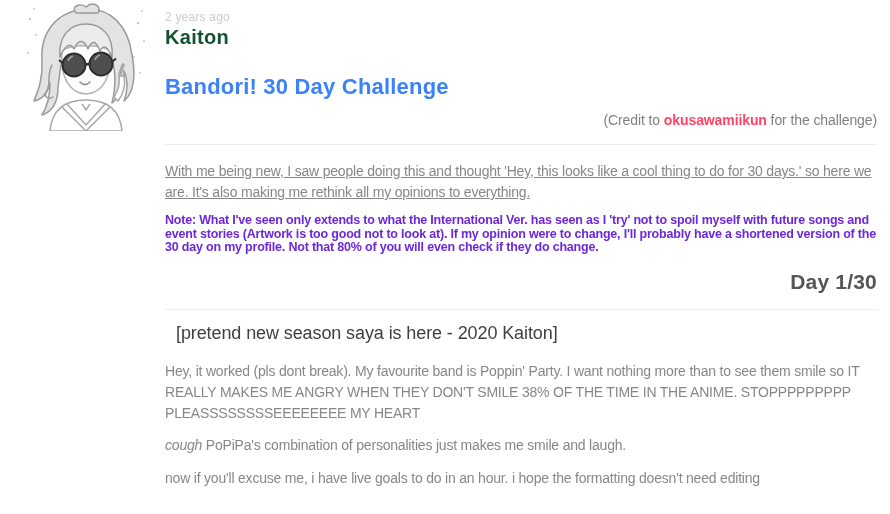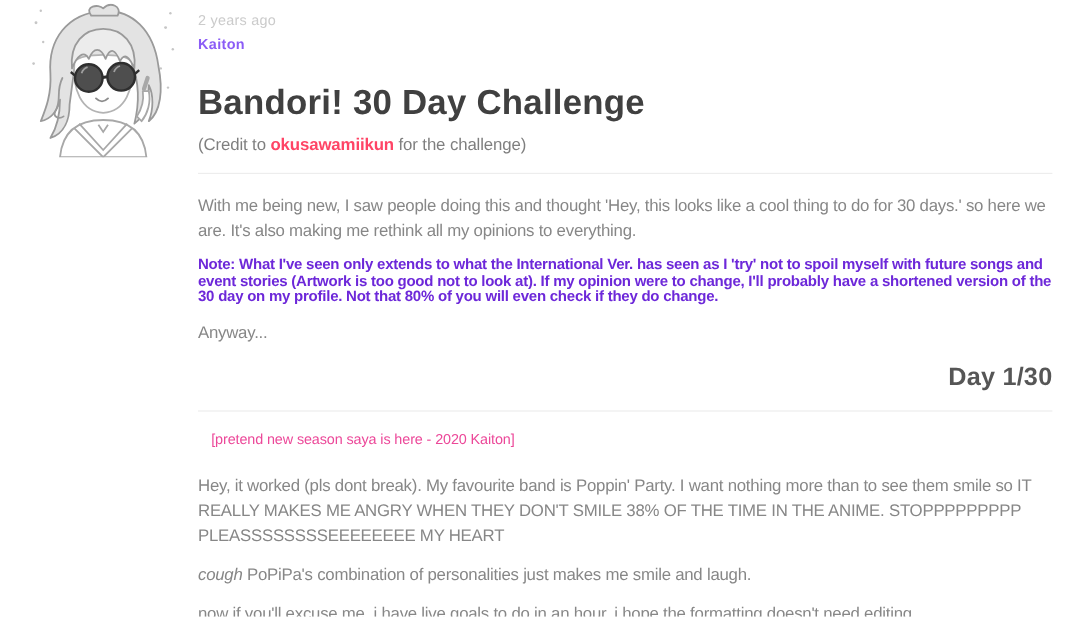--- a/index.html
+++ b/index.html
@@ -4,34 +4,34 @@
 <style>
   html,body{margin:0;padding:0;background:#ffffff;}
   body{font-family:"Liberation Sans", sans-serif; -webkit-font-smoothing:antialiased;}
   .page{position:relative;width:890px;height:514px;background:#ffffff;overflow:hidden;}
 
   .avatar{position:absolute;left:22px;top:3px;width:128px;height:128px;display:block;cursor:pointer;}
 
   .content{position:absolute;left:165px;top:0;width:712px;}
 
   .timestamp{margin:10px 0 0;font-size:12px;line-height:14px;color:#cbcbcb;letter-spacing:.2px;}
-  .author{margin:4px 0 0;font-size:12px;line-height:19px;font-weight:700;color:#8b5cf6;letter-spacing:.3px;}
-  .post-title{margin:23px 0 0;font-size:29px;line-height:33px;font-weight:700;color:#404040;letter-spacing:.2px;}
-  .credit{margin:9px 0 0;font-size:14px;line-height:17px;color:#7f7f7f;letter-spacing:-.1px;}
+  .author{margin:4px 0 0;font-size:20px;line-height:19px;font-weight:700;color:#14532d;letter-spacing:.3px;}
+  .post-title{margin:23px 0 0;font-size:22px;line-height:33px;font-weight:700;color:#3b82f6;letter-spacing:.2px;}
+  .credit{margin:9px 0 0;font-size:14px;line-height:17px;color:#7f7f7f;letter-spacing:-.1px;text-align:right;}
   .credit a{color:#ff4466;text-decoration:none;font-weight:700;cursor:pointer;}
 
   .divider{border:0;border-top:1px solid #ededed;margin:15px 0 0;width:100%;}
 
   .para{margin:0;font-size:14px;line-height:21px;color:#878787;letter-spacing:-.2px;}
-  .intro{margin-top:16px;}
+  .intro{margin-top:16px;text-decoration:underline;}
   .note{margin-top:11px;font-size:12.5px;line-height:13.5px;font-weight:700;color:#6d28d9;letter-spacing:-.2px;}
   .anyway{margin-top:12px;}
   .day-heading{margin:15px 0 0;font-size:21px;line-height:24px;font-weight:700;color:#565656;letter-spacing:.2px;text-align:right;}
   .divider2{margin-top:15px;}
-  .broken-image-alt{margin:16px 0 0;padding-left:11px;font-size:12px;line-height:15px;color:#ec4899;letter-spacing:-.1px;}
+  .broken-image-alt{margin:16px 0 0;padding-left:11px;font-size:18px;line-height:15px;color:#404040;letter-spacing:-.1px;}
   .b1{margin-top:20px;}
   .b2{margin-top:11px;}
   .b2 em{}
   .b3{margin-top:12px;}
 </style>
 </head>
 <body>
 
 <div class="page">
 
@@ -88,21 +88,20 @@
     <h1 class="post-title">Bandori! 30 Day Challenge</h1>
 
     <p class="credit"><span>(Credit to </span><a>okusawamiikun</a><span> for the challenge)</span></p>
 
     <hr class="divider">
 
     <p class="para intro">With me being new, I saw people doing this and thought 'Hey, this looks like a cool thing to do for 30 days.' so here we are. It's also making me rethink all my opinions to everything.</p>
 
     <p class="para note">Note: What I've seen only extends to what the International Ver. has seen as I 'try' not to spoil myself with future songs and event stories (Artwork is too good not to look at). If my opinion were to change, I'll probably have a shortened version of the 30 day on my profile. Not that 80% of you will even check if they do change.</p>
 
-    <p class="para anyway">Anyway...</p>
 
     <h2 class="day-heading">Day 1/30</h2>
 
     <hr class="divider divider2">
 
     <div class="broken-image-alt">[pretend new season saya is here - 2020 Kaiton]</div>
 
     <p class="para b1">Hey, it worked (pls dont break). My favourite band is Poppin' Party. I want nothing more than to see them smile so IT REALLY MAKES ME ANGRY WHEN THEY DON'T SMILE 38% OF THE TIME IN THE ANIME. STOPPPPPPPPP PLEASSSSSSSSEEEEEEEE MY HEART</p>
 
     <p class="para b2"><em>cough</em><span> PoPiPa's combination of personalities just makes me smile and laugh.</span></p>

